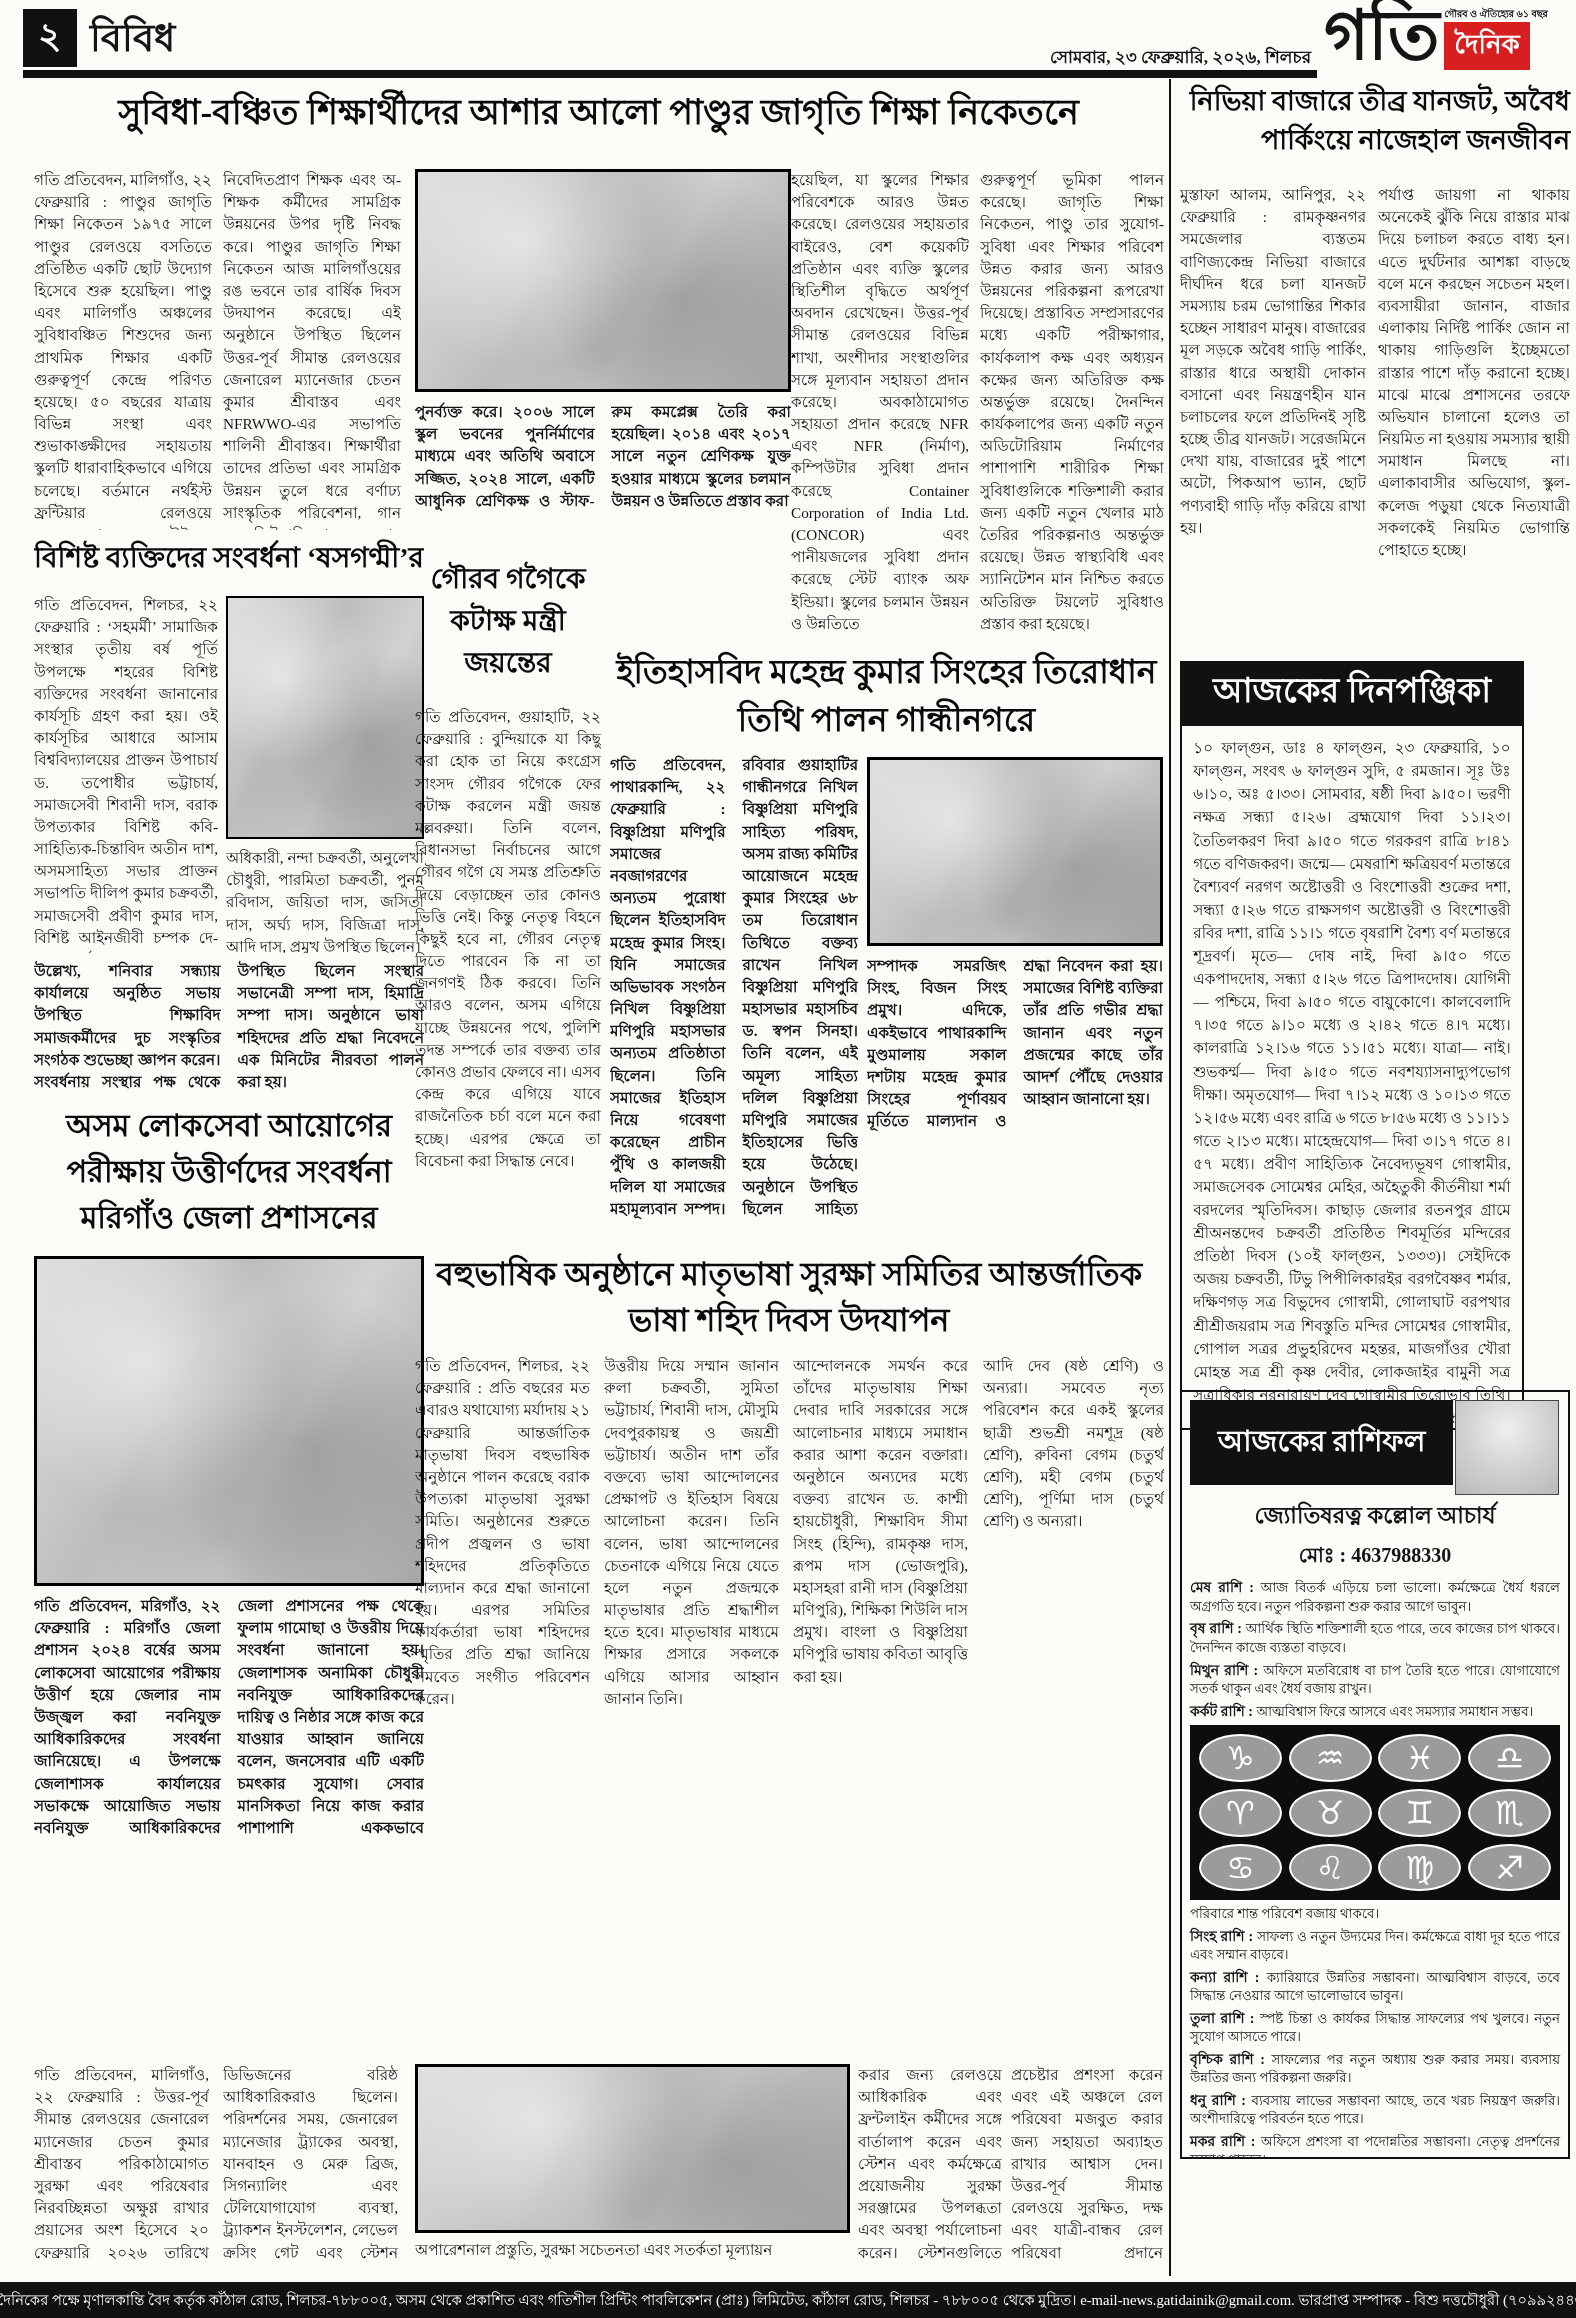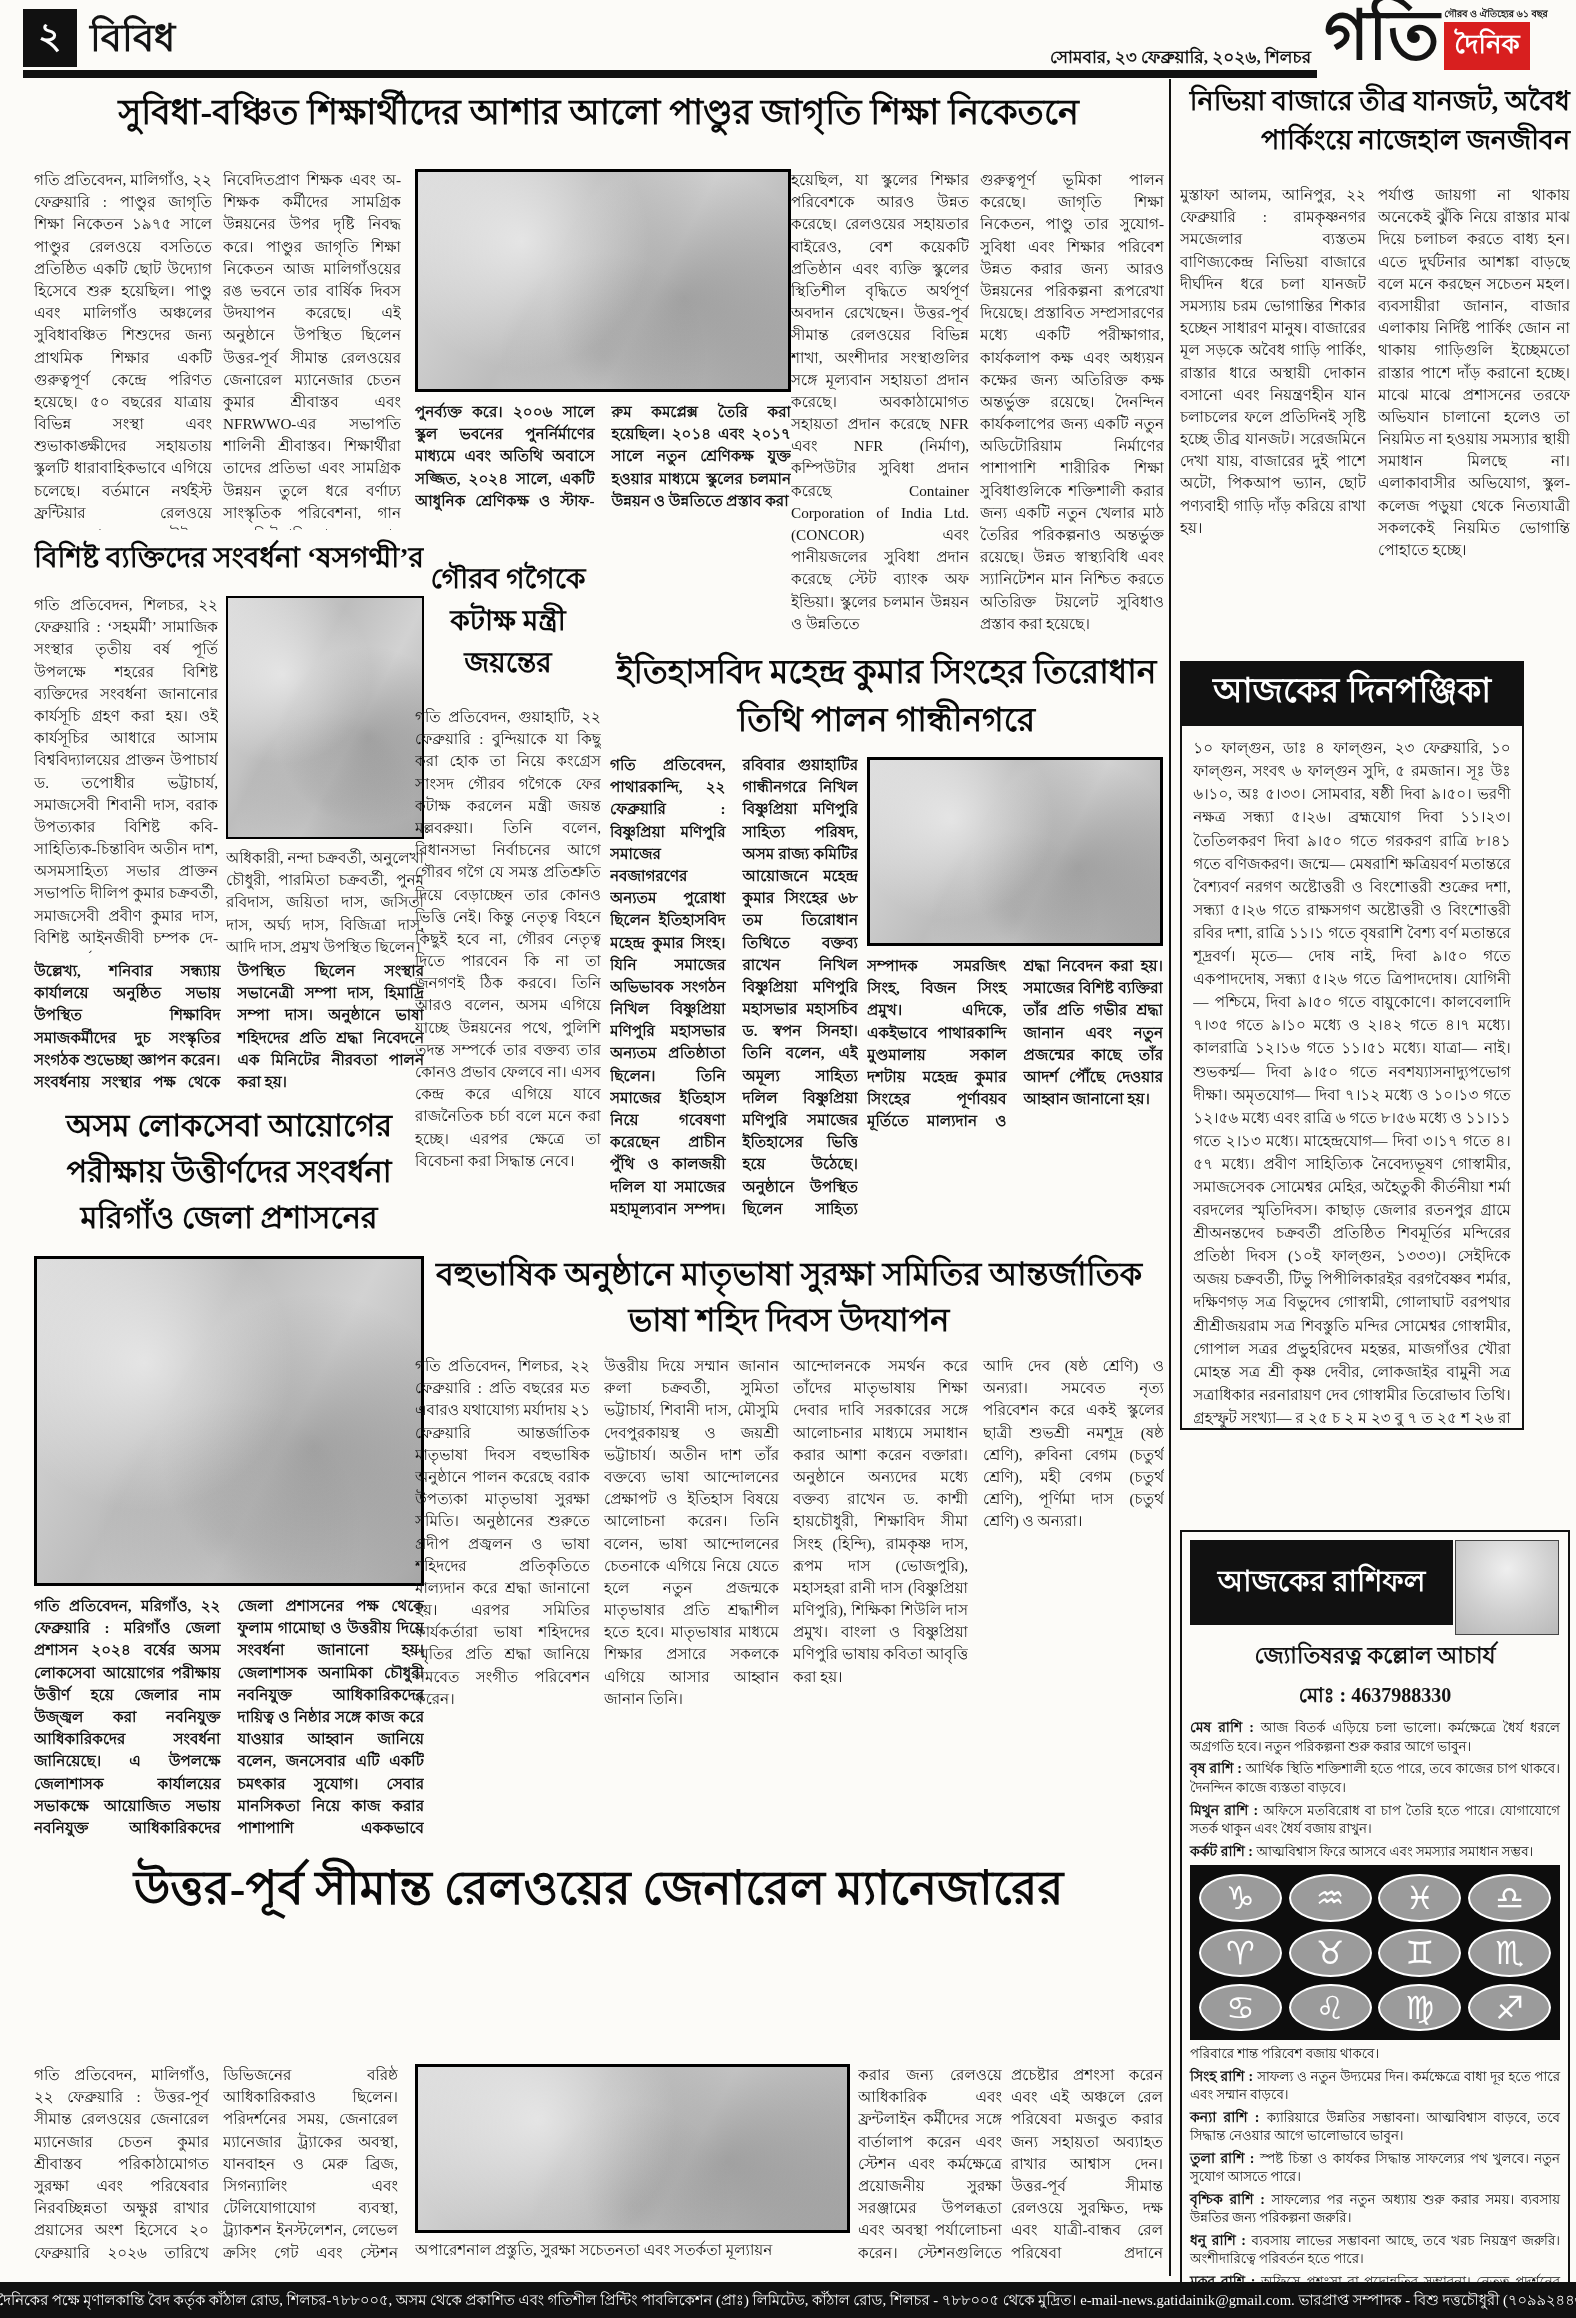--- a/index.html
+++ b/index.html
@@ -97,21 +97,21 @@
 <div class="abs hl" style="left:34px;top:1104px;width:390px;height:144px;font-size:30.5px;line-height:1.5;">অসম লোকসেবা আয়োগের পরীক্ষায় উত্তীর্ণদের সংবর্ধনা মরিগাঁও জেলা প্রশাসনের</div>
 <div class="abs photo" style="left:34px;top:1256px;width:390px;height:330px;"></div>
 <div class="abs bodytxt cols2" style="left:34px;top:1595px;width:390px;height:246px;">গতি প্রতিবেদন, মরিগাঁও, ২২ ফেব্রুয়ারি : মরিগাঁও জেলা প্রশাসন ২০২৪ বর্ষের অসম লোকসেবা আয়োগের পরীক্ষায় উত্তীর্ণ হয়ে জেলার নাম উজ্জ্বল করা নবনিযুক্ত আধিকারিকদের সংবর্ধনা জানিয়েছে। এ উপলক্ষে জেলাশাসক কার্যালয়ের সভাকক্ষে আয়োজিত সভায় নবনিযুক্ত আধিকারিকদের জেলা প্রশাসনের পক্ষ থেকে ফুলাম গামোছা ও উত্তরীয় দিয়ে সংবর্ধনা জানানো হয়। জেলাশাসক অনামিকা চৌধুরী নবনিযুক্ত আধিকারিকদের দায়িত্ব ও নিষ্ঠার সঙ্গে কাজ করে যাওয়ার আহ্বান জানিয়ে বলেন, জনসেবার এটি একটি চমৎকার সুযোগ। সেবার মানসিকতা নিয়ে কাজ করার পাশাপাশি এককভাবে আধিকারিক হিসেবে সফল হওয়ার সঙ্গে সমাজের প্রতি দায়িত্ব পালনেও সফল হতে হবে। তিনি নবনিযুক্ত আধিকারিকদের ভবিষ্যতের জন্য শুভকামনা জানান।</div>
 
 <div class="abs hl" style="left:415px;top:1251px;width:748px;height:96px;font-size:32px;line-height:1.45;">বহুভাষিক অনুষ্ঠানে মাতৃভাষা সুরক্ষা সমিতির আন্তর্জাতিক ভাষা শহিদ দিবস উদযাপন</div>
 <div class="abs bodytxt" style="left:415px;top:1355px;width:175px;height:486px;">গতি প্রতিবেদন, শিলচর, ২২ ফেব্রুয়ারি : প্রতি বছরের মত এবারও যথাযোগ্য মর্যাদায় ২১ ফেব্রুয়ারি আন্তর্জাতিক মাতৃভাষা দিবস বহুভাষিক অনুষ্ঠানে পালন করেছে বরাক উপত্যকা মাতৃভাষা সুরক্ষা সমিতি। অনুষ্ঠানের শুরুতে প্রদীপ প্রজ্বলন ও ভাষা শহিদদের প্রতিকৃতিতে মাল্যদান করে শ্রদ্ধা জানানো হয়। এরপর সমিতির কার্যকর্তারা ভাষা শহিদদের স্মৃতির প্রতি শ্রদ্ধা জানিয়ে সমবেত সংগীত পরিবেশন করেন।</div>
 <div class="abs bodytxt" style="left:604px;top:1355px;width:175px;height:486px;">উত্তরীয় দিয়ে সম্মান জানান রুলা চক্রবর্তী, সুমিতা ভট্টাচার্য, শিবানী দাস, মৌসুমি দেবপুরকায়স্থ ও জয়শ্রী ভট্টাচার্য। অতীন দাশ তাঁর বক্তব্যে ভাষা আন্দোলনের প্রেক্ষাপট ও ইতিহাস বিষয়ে আলোচনা করেন। তিনি বলেন, ভাষা আন্দোলনের চেতনাকে এগিয়ে নিয়ে যেতে হলে নতুন প্রজন্মকে মাতৃভাষার প্রতি শ্রদ্ধাশীল হতে হবে। মাতৃভাষার মাধ্যমে শিক্ষার প্রসারে সকলকে এগিয়ে আসার আহ্বান জানান তিনি।</div>
 <div class="abs bodytxt" style="left:793px;top:1355px;width:175px;height:486px;">আন্দোলনকে সমর্থন করে তাঁদের মাতৃভাষায় শিক্ষা দেবার দাবি সরকারের সঙ্গে আলোচনার মাধ্যমে সমাধান করার আশা করেন বক্তারা। অনুষ্ঠানে অন্যদের মধ্যে বক্তব্য রাখেন ড. কাশ্মী হায়চৌধুরী, শিক্ষাবিদ সীমা সিংহ (হিন্দি), রামকৃষ্ণ দাস, রূপম দাস (ভোজপুরি), মহাসহরা রানী দাস (বিষ্ণুপ্রিয়া মণিপুরি), শিক্ষিকা শিউলি দাস প্রমুখ। বাংলা ও বিষ্ণুপ্রিয়া মণিপুরি ভাষায় কবিতা আবৃত্তি করা হয়।</div>
 <div class="abs bodytxt" style="left:983px;top:1355px;width:181px;height:486px;">আদি দেব (ষষ্ঠ শ্রেণি) ও অন্যরা। সমবেত নৃত্য পরিবেশন করে একই স্কুলের ছাত্রী শুভশ্রী নমশূদ্র (ষষ্ঠ শ্রেণি), রুবিনা বেগম (চতুর্থ শ্রেণি), মহী বেগম (চতুর্থ শ্রেণি), পূর্ণিমা দাস (চতুর্থ শ্রেণি) ও অন্যরা।</div>
 
-<div class="abs" style="left:1180px;top:1530px;width:390px;height:769px;border:2.3px solid #111;padding:8px;overflow:hidden;">
+<div class="abs" style="left:1180px;top:1390px;width:390px;height:769px;border:2.3px solid #111;padding:8px;overflow:hidden;">
   <div style="position:relative;height:95px;">
     <div class="blackbox" style="position:absolute;left:0;top:0;width:263px;height:85px;display:flex;align-items:center;justify-content:center;">
       <span style="font-size:29px;font-weight:bold;">আজকের রাশিফল</span>
     </div>
     <div style="position:absolute;right:1.1px;top:0;width:102px;height:93px;border:1.7px solid #444;
                 background:radial-gradient(circle at 50% 30%, #efefef, #cfcfcf 55%, #b9b9b9);"></div>
   </div>
   <div style="text-align:center;font-weight:bold;font-size:22.6px;margin-top:3.4px;">জ্যোতিষরত্ন কল্লোল আচার্য</div>
   <div style="text-align:center;font-weight:bold;font-size:20px;margin:3.4px 0 5.6px 0;">মোঃ : 4637988330</div>
 
@@ -163,21 +163,20 @@
   <div class="rentry"><b>সিংহ রাশি : </b><span>সাফল্য ও নতুন উদ্যমের দিন। কর্মক্ষেত্রে বাধা দূর হতে পারে এবং সম্মান বাড়বে।</span></div>
   <div class="rentry"><b>কন্যা রাশি : </b><span>ক্যারিয়ারে উন্নতির সম্ভাবনা। আত্মবিশ্বাস বাড়বে, তবে সিদ্ধান্ত নেওয়ার আগে ভালোভাবে ভাবুন।</span></div>
   <div class="rentry"><b>তুলা রাশি : </b><span>স্পষ্ট চিন্তা ও কার্যকর সিদ্ধান্ত সাফল্যের পথ খুলবে। নতুন সুযোগ আসতে পারে।</span></div>
   <div class="rentry"><b>বৃশ্চিক রাশি : </b><span>সাফল্যের পর নতুন অধ্যায় শুরু করার সময়। ব্যবসায় উন্নতির জন্য পরিকল্পনা জরুরি।</span></div>
   <div class="rentry"><b>ধনু রাশি : </b><span>ব্যবসায় লাভের সম্ভাবনা আছে, তবে খরচ নিয়ন্ত্রণ জরুরি। অংশীদারিত্বে পরিবর্তন হতে পারে।</span></div>
   <div class="rentry"><b>মকর রাশি : </b><span>অফিসে প্রশংসা বা পদোন্নতির সম্ভাবনা। নেতৃত্ব প্রদর্শনের সুযোগ পাবেন।</span></div>
 
 </div>
 
 <div class="abs hl" style="left:34px;top:1852px;width:1129px;height:203px;font-size:47px;line-height:1.55;">
-  <div>উত্তর-পূর্ব সীমান্ত রেলওয়ের জেনারেল ম্যানেজারের</div>
 </div>
 <div class="abs bodytxt" style="left:34px;top:2064px;width:175px;height:195px;">গতি প্রতিবেদন, মালিগাঁও, ২২ ফেব্রুয়ারি : উত্তর-পূর্ব সীমান্ত রেলওয়ের জেনারেল ম্যানেজার চেতন কুমার শ্রীবাস্তব পরিকাঠামোগত সুরক্ষা এবং পরিষেবার নিরবচ্ছিন্নতা অক্ষুণ্ণ রাখার প্রয়াসের অংশ হিসেবে ২০ ফেব্রুয়ারি ২০২৬ তারিখে কামাখ্যা-নিউ বঙ্গাইগাঁও-ডাংতল সেকশন পরিদর্শন করেন। পরিদর্শনকালে ১৫৪ কিলোমিটার বিস্তৃত সেকশনে তিনি ট্র্যাক, সেতু ও স্টেশন পরিকাঠামো খতিয়ে দেখেন। সঙ্গে মুখ্য আধিকারিক এবং</div>
 <div class="abs bodytxt" style="left:223px;top:2064px;width:175px;height:195px;">ডিভিজনের বরিষ্ঠ আধিকারিকরাও ছিলেন। পরিদর্শনের সময়, জেনারেল ম্যানেজার ট্র্যাকের অবস্থা, যানবাহন ও মেরু ব্রিজ, সিগন্যালিং এবং টেলিযোগাযোগ ব্যবস্থা, ট্র্যাকশন ইনস্টলেশন, লেভেল ক্রসিং গেট এবং স্টেশন পরিকাঠামোর বিস্তারিত মূল্যায়ন করেন। স্টেশনে কর্মরত কর্মীদের</div>
 <div class="abs photo" style="left:415px;top:2064px;width:435px;height:169px;"></div>
 <div class="abs bodytxt" style="left:415px;top:2239px;width:435px;height:22.6px;text-align:left;">অপারেশনাল প্রস্তুতি, সুরক্ষা সচেতনতা এবং সতর্কতা মূল্যায়ন</div>
 <div class="abs bodytxt" style="left:858px;top:2064px;width:144px;height:198px;">করার জন্য রেলওয়ে আধিকারিক এবং ফ্রন্টলাইন কর্মীদের সঙ্গে বার্তালাপ করেন এবং স্টেশন এবং কর্মক্ষেত্রে প্রয়োজনীয় সুরক্ষা সরঞ্জামের উপলব্ধতা এবং অবস্থা পর্যালোচনা করেন। স্টেশনগুলিতে উন্নয়নমূলক কাজ চলছে, যেখানে যাত্রী সুযোগ-সুবিধা, স্টেশন আধুনিকীকরণ এবং সামগ্রিক পরিষেবার মানের উপর দৃষ্টি নিবদ্ধ করা হচ্ছে। জেনারেল ম্যানেজার ট্রেনের আচরণ এবং পরিচালনাগত কর্মক্ষমতা পর্যালোচনা করেন। জেনারেল ম্যানেজার রেলওয়ে কর্মীদের</div>
 <div class="abs bodytxt" style="left:1011px;top:2064px;width:152px;height:198px;">প্রচেষ্টার প্রশংসা করেন এবং এই অঞ্চলে রেল পরিষেবা মজবুত করার জন্য সহায়তা অব্যাহত রাখার আশ্বাস দেন। উত্তর-পূর্ব সীমান্ত রেলওয়ে সুরক্ষিত, দক্ষ এবং যাত্রী-বান্ধব রেল পরিষেবা প্রদানে প্রতিশ্রুতিবদ্ধ, পাশাপাশি উত্তর-পূর্বাঞ্চলে ক্রমবর্ধমান পরিবহন চাহিদা দূর করতে তার পরিকাঠামোগুলিকে ধারাবাহিকভাবে আপগ্রেড করছে। উত্তরপূর্ব সীমান্ত রেলওয়ের মুখ্য জনসংযোগ আধিকারিক কপিঞ্জল কিশোর শর্মা এক বিবৃতিতে এ খবর জানিয়েছেন।</div>
 
 <div class="abs blackbox" style="left:0px;top:2282px;width:1577px;height:36px;display:flex;align-items:center;justify-content:center;">
   <span style="font-size:14.7px;white-space:nowrap;">গতি দৈনিকের পক্ষে মৃণালকান্তি বৈদ কর্তৃক কাঁঠাল রোড, শিলচর-৭৮৮০০৫, অসম থেকে প্রকাশিত এবং গতিশীল প্রিন্টিং পাবলিকেশন (প্রাঃ) লিমিটেড, কাঁঠাল রোড, শিলচর - ৭৮৮০০৫ থেকে মুদ্রিত। e-mail-news.gatidainik@gmail.com. ভারপ্রাপ্ত সম্পাদক - বিশু দত্তচৌধুরী (৭০৯৯২৪৪৬১০)</span>

